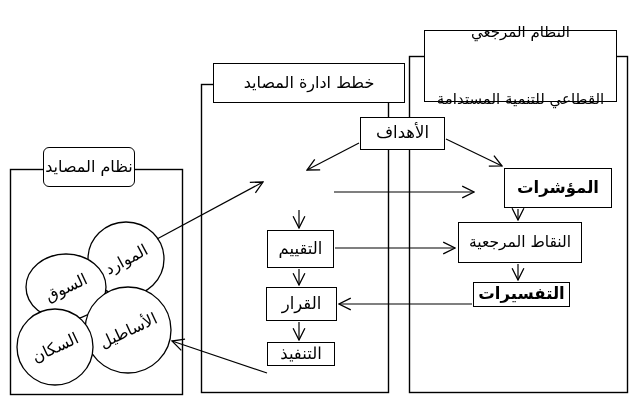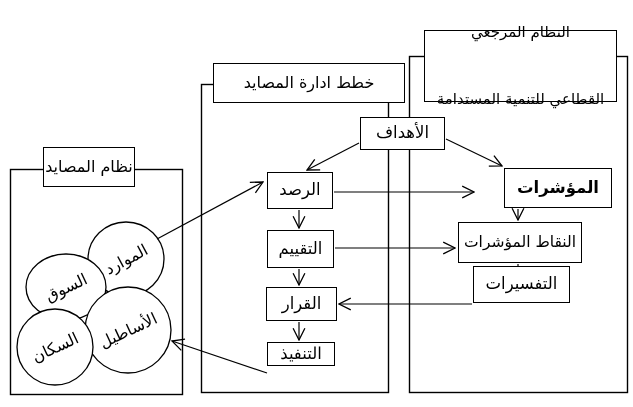--- a/index.html
+++ b/index.html
@@ -49,44 +49,43 @@
     <line x1="335" y1="248" x2="455" y2="248" stroke="#000" stroke-width="1.2" marker-end="url(#arr)"></line>
     <line x1="299" y1="269" x2="299" y2="285" stroke="#000" stroke-width="1.2" marker-end="url(#arr)"></line>
     <line x1="299" y1="322" x2="299" y2="340" stroke="#000" stroke-width="1.2" marker-end="url(#arr)"></line>
     <line x1="518" y1="209" x2="518" y2="220" stroke="#000" stroke-width="1.2" marker-end="url(#arr)"></line>
     <line x1="518" y1="264" x2="518" y2="280" stroke="#000" stroke-width="1.2" marker-end="url(#arr)"></line>
     <line x1="472" y1="304" x2="339" y2="304" stroke="#000" stroke-width="1.2" marker-end="url(#arr)"></line>
     <line x1="157" y1="239" x2="263" y2="182" stroke="#000" stroke-width="1.2" marker-end="url(#arr)"></line>
     <line x1="267" y1="373" x2="172" y2="341" stroke="#000" stroke-width="1.2" marker-end="url(#arr)"></line>
   </svg>
 
-  <div class="node titlebox" style="left:43px;top:147px;width:92px;height:40px;">نظام المصايد</div>
+  <div class="node titlebox" style="left:43px;top:147px;width:92px;height:40px;border-radius:6px;">نظام المصايد</div>
 
   <div class="node titlebox" style="left:213px;top:63px;width:192px;height:40px;">خطط ادارة المصايد</div>
 
   <div class="node titlebox two-line" style="left:424px;top:30px;width:193px;height:72px;gap:44px;">
     <span>النظام المرجعي</span>
     <span>القطاعي للتنمية المستدامة</span>
   </div>
 
   <div class="node" style="left:360px;top:117px;width:85px;height:33px;">الأهداف</div>
 
-  <div class="node" style="left:267px;top:172px;width:66px;height:37px;">الرصد</div>
 
   <div class="node" style="left:266px;top:287px;width:71px;height:34px;">القرار</div>
 
   <div class="node" style="left:267px;top:230px;width:67px;height:38px;">التقييم</div>
 
   <div class="node" style="left:267px;top:342px;width:68px;height:24px;font-family:Liberation Serif, serif;">التنفيذ</div>
 
   <div class="node" style="left:504px;top:168px;width:108px;height:40px;font-weight:bold;">المؤشرات</div>
 
-  <div class="node" style="left:458px;top:222px;width:124px;height:41px;font-size:15.5px;">النقاط المؤشرات</div>
+  <div class="node" style="left:458px;top:222px;width:124px;height:41px;font-size:15.5px;">النقاط المرجعية</div>
 
-  <div class="node" style="left:473px;top:266px;width:97px;height:37px;">التفسيرات</div>
+  <div class="node" style="left:473px;top:282px;width:97px;height:25px;font-weight:bold;">التفسيرات</div>
 
   <div class="circle-label" style="left:86px;top:246px;width:80px;height:26px;transform:rotate(-28deg);">الموارد</div>
 
   <div class="circle-label" style="left:26px;top:274px;width:80px;height:26px;transform:rotate(-25deg);">السوق</div>
 
   <div class="circle-label" style="left:83px;top:317px;width:90px;height:26px;transform:rotate(-25deg);">الأساطيل</div>
 
   <div class="circle-label" style="left:15px;top:334px;width:80px;height:26px;transform:rotate(-25deg);">السكان</div>
 
 </div>

